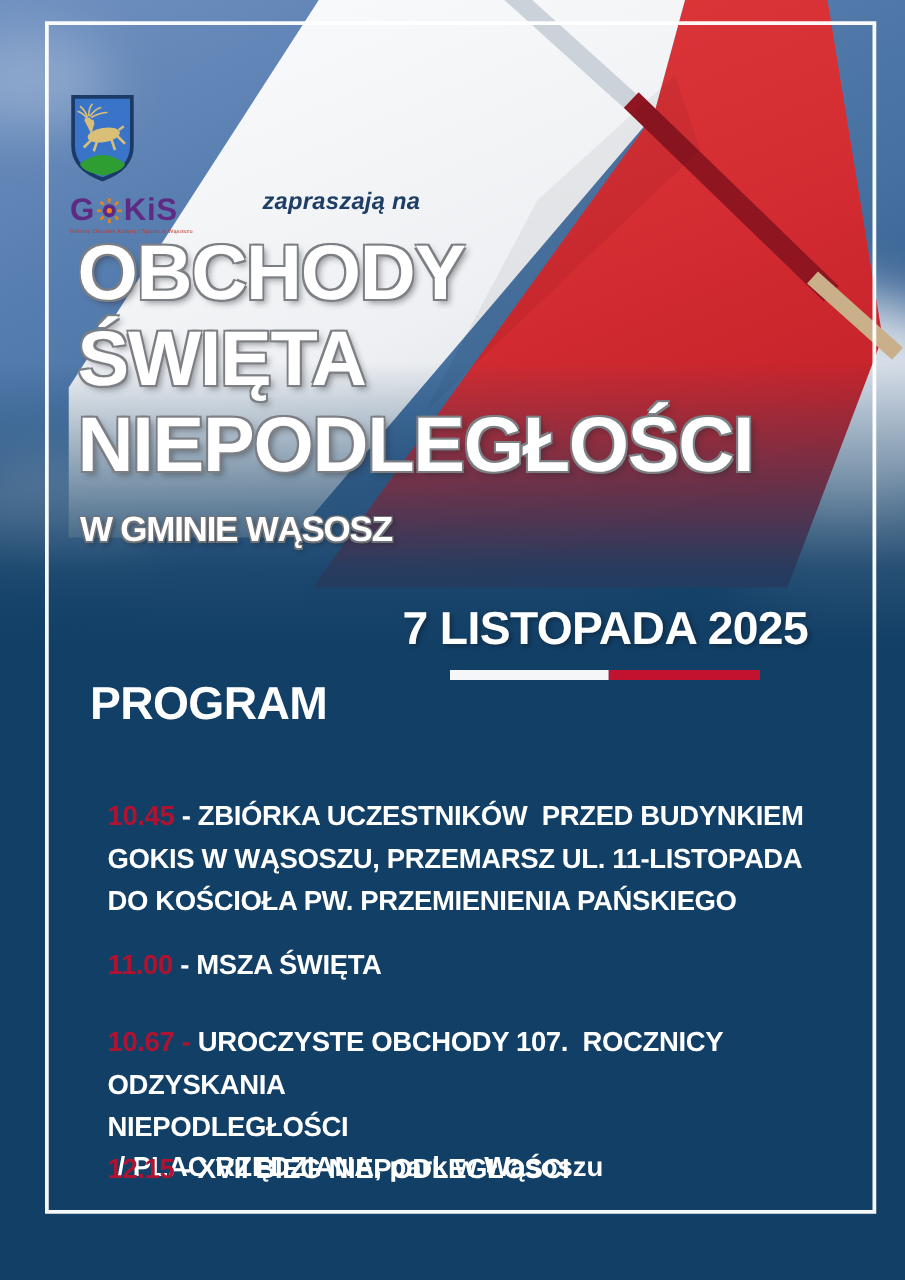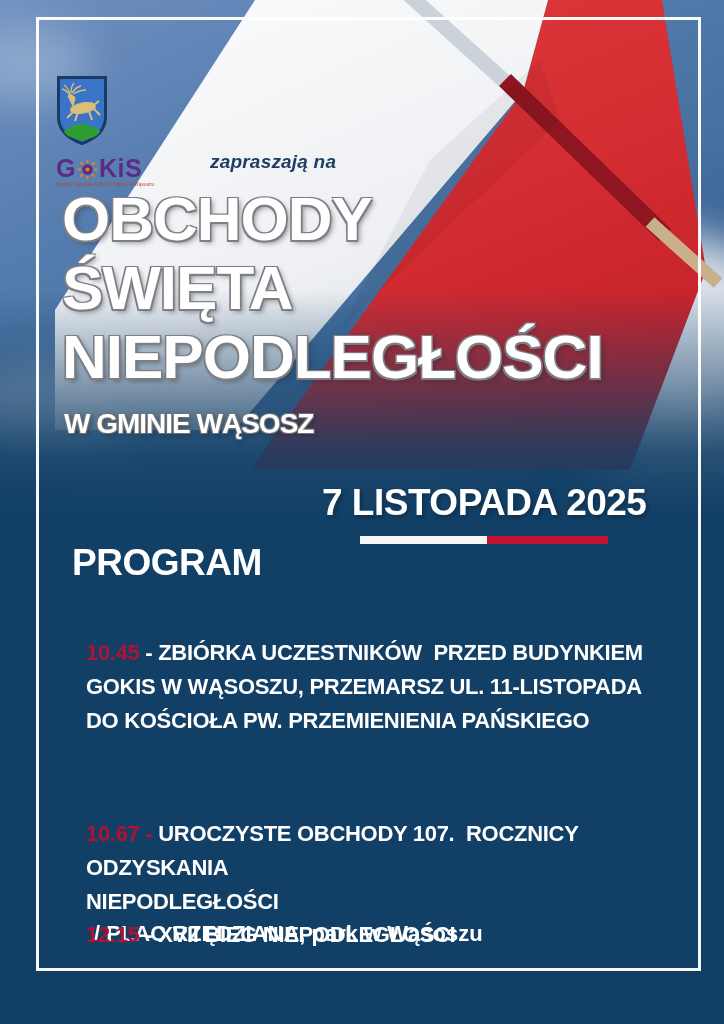--- a/index.html
+++ b/index.html
@@ -190,19 +190,20 @@
 
   <div class="layer date">7 LISTOPADA 2025</div>
   <div class="layer date-bar"><span class="bar-white"></span><span class="bar-red"></span></div>
 
   <div class="layer program-heading">PROGRAM</div>
 
   <div class="layer item item0"><span class="time">10.45</span><span class="sep"> - </span><span class="itext">ZBIÓRKA UCZESTNIKÓW  PRZED BUDYNKIEM
 GOKIS W WĄSOSZU, PRZEMARSZ UL. 11-LISTOPADA
 DO KOŚCIOŁA PW. PRZEMIENIENIA PAŃSKIEGO</span></div>
 
+  <div class="layer item item1"><span class="time">11.00</span><span class="sep"> - </span><span class="itext">MSZA ŚWIĘTA</span></div>
 
   <div class="layer item item2"><span class="time">10.67</span><span class="sep red"> - </span><span class="itext">UROCZYSTE OBCHODY 107.  ROCZNICY ODZYSKANIA
 NIEPODLEGŁOŚCI</span><div class="note">/ PLAC RZĘDZIANA, park w Wąsoszu</div></div>
 
   <div class="layer item item3"><span class="time">12.15</span><span class="sep"> - </span><span class="itext">XVII BIEG NIEPODLEGŁOŚCI</span></div>
 
 </div>
 
 </body></html>

